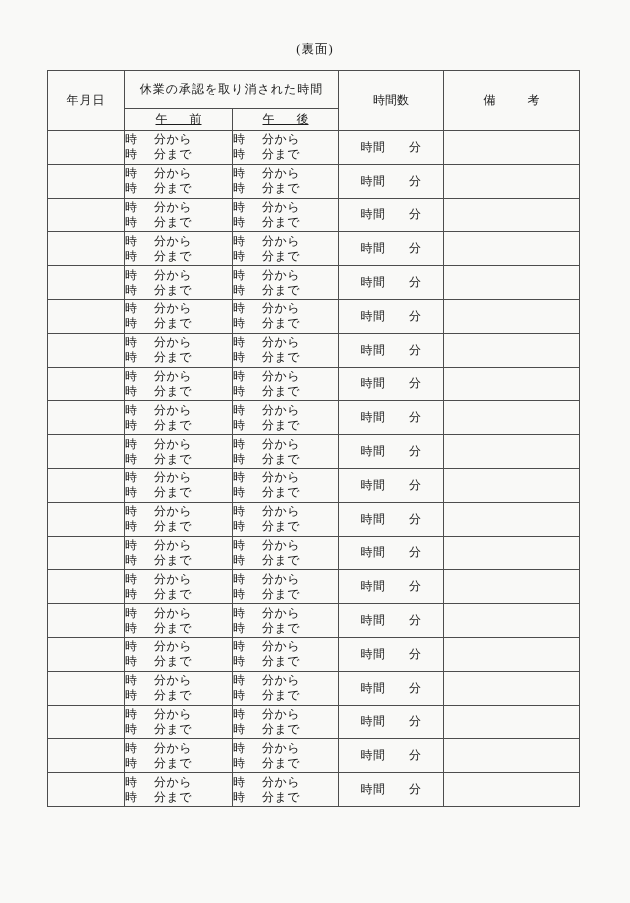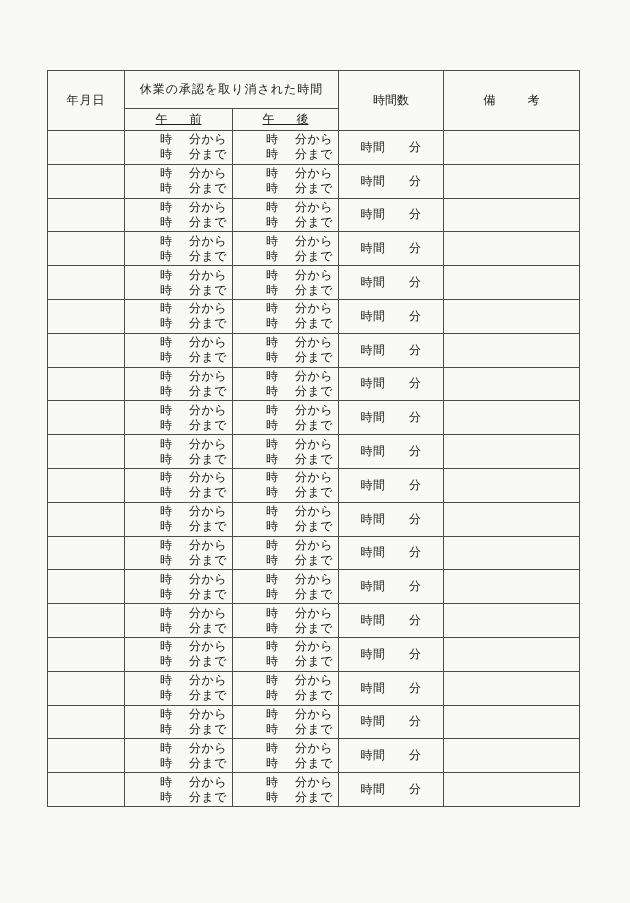--- a/index.html
+++ b/index.html
@@ -42,38 +42,39 @@
     text-align: center;
     padding: 0;
   }
   .h-span { height: 38px; letter-spacing: 1px; }
   .h-sub  { height: 22px; }
   .h-date { letter-spacing: 1px; }
   .h-ampm { word-spacing: 19px; text-decoration: underline; }
   .h-remarks { word-spacing: 29px; font-family: Liberation Serif, serif; }
   tbody td { height: 33.8px; }
   td.c-time {
-    text-align: right;
+    text-align: left;
     padding-right: 5px;
     word-spacing: 13px;
   }
   td.c-time .tl {
     line-height: 15px;
     letter-spacing: 0.5px;
   }
   td.c-hours {
     word-spacing: 20px;
     letter-spacing: 0.5px;
   }
 </style>
 </head>
 <body>
 
 <div class="page">
 
+  <div class="doc-title">(裏面)</div>
 
   <table class="form-table">
     <colgroup>
       <col style="width:77px">
       <col style="width:108px">
       <col style="width:106px">
       <col style="width:105px">
       <col style="width:136px">
     </colgroup>
     <thead>

